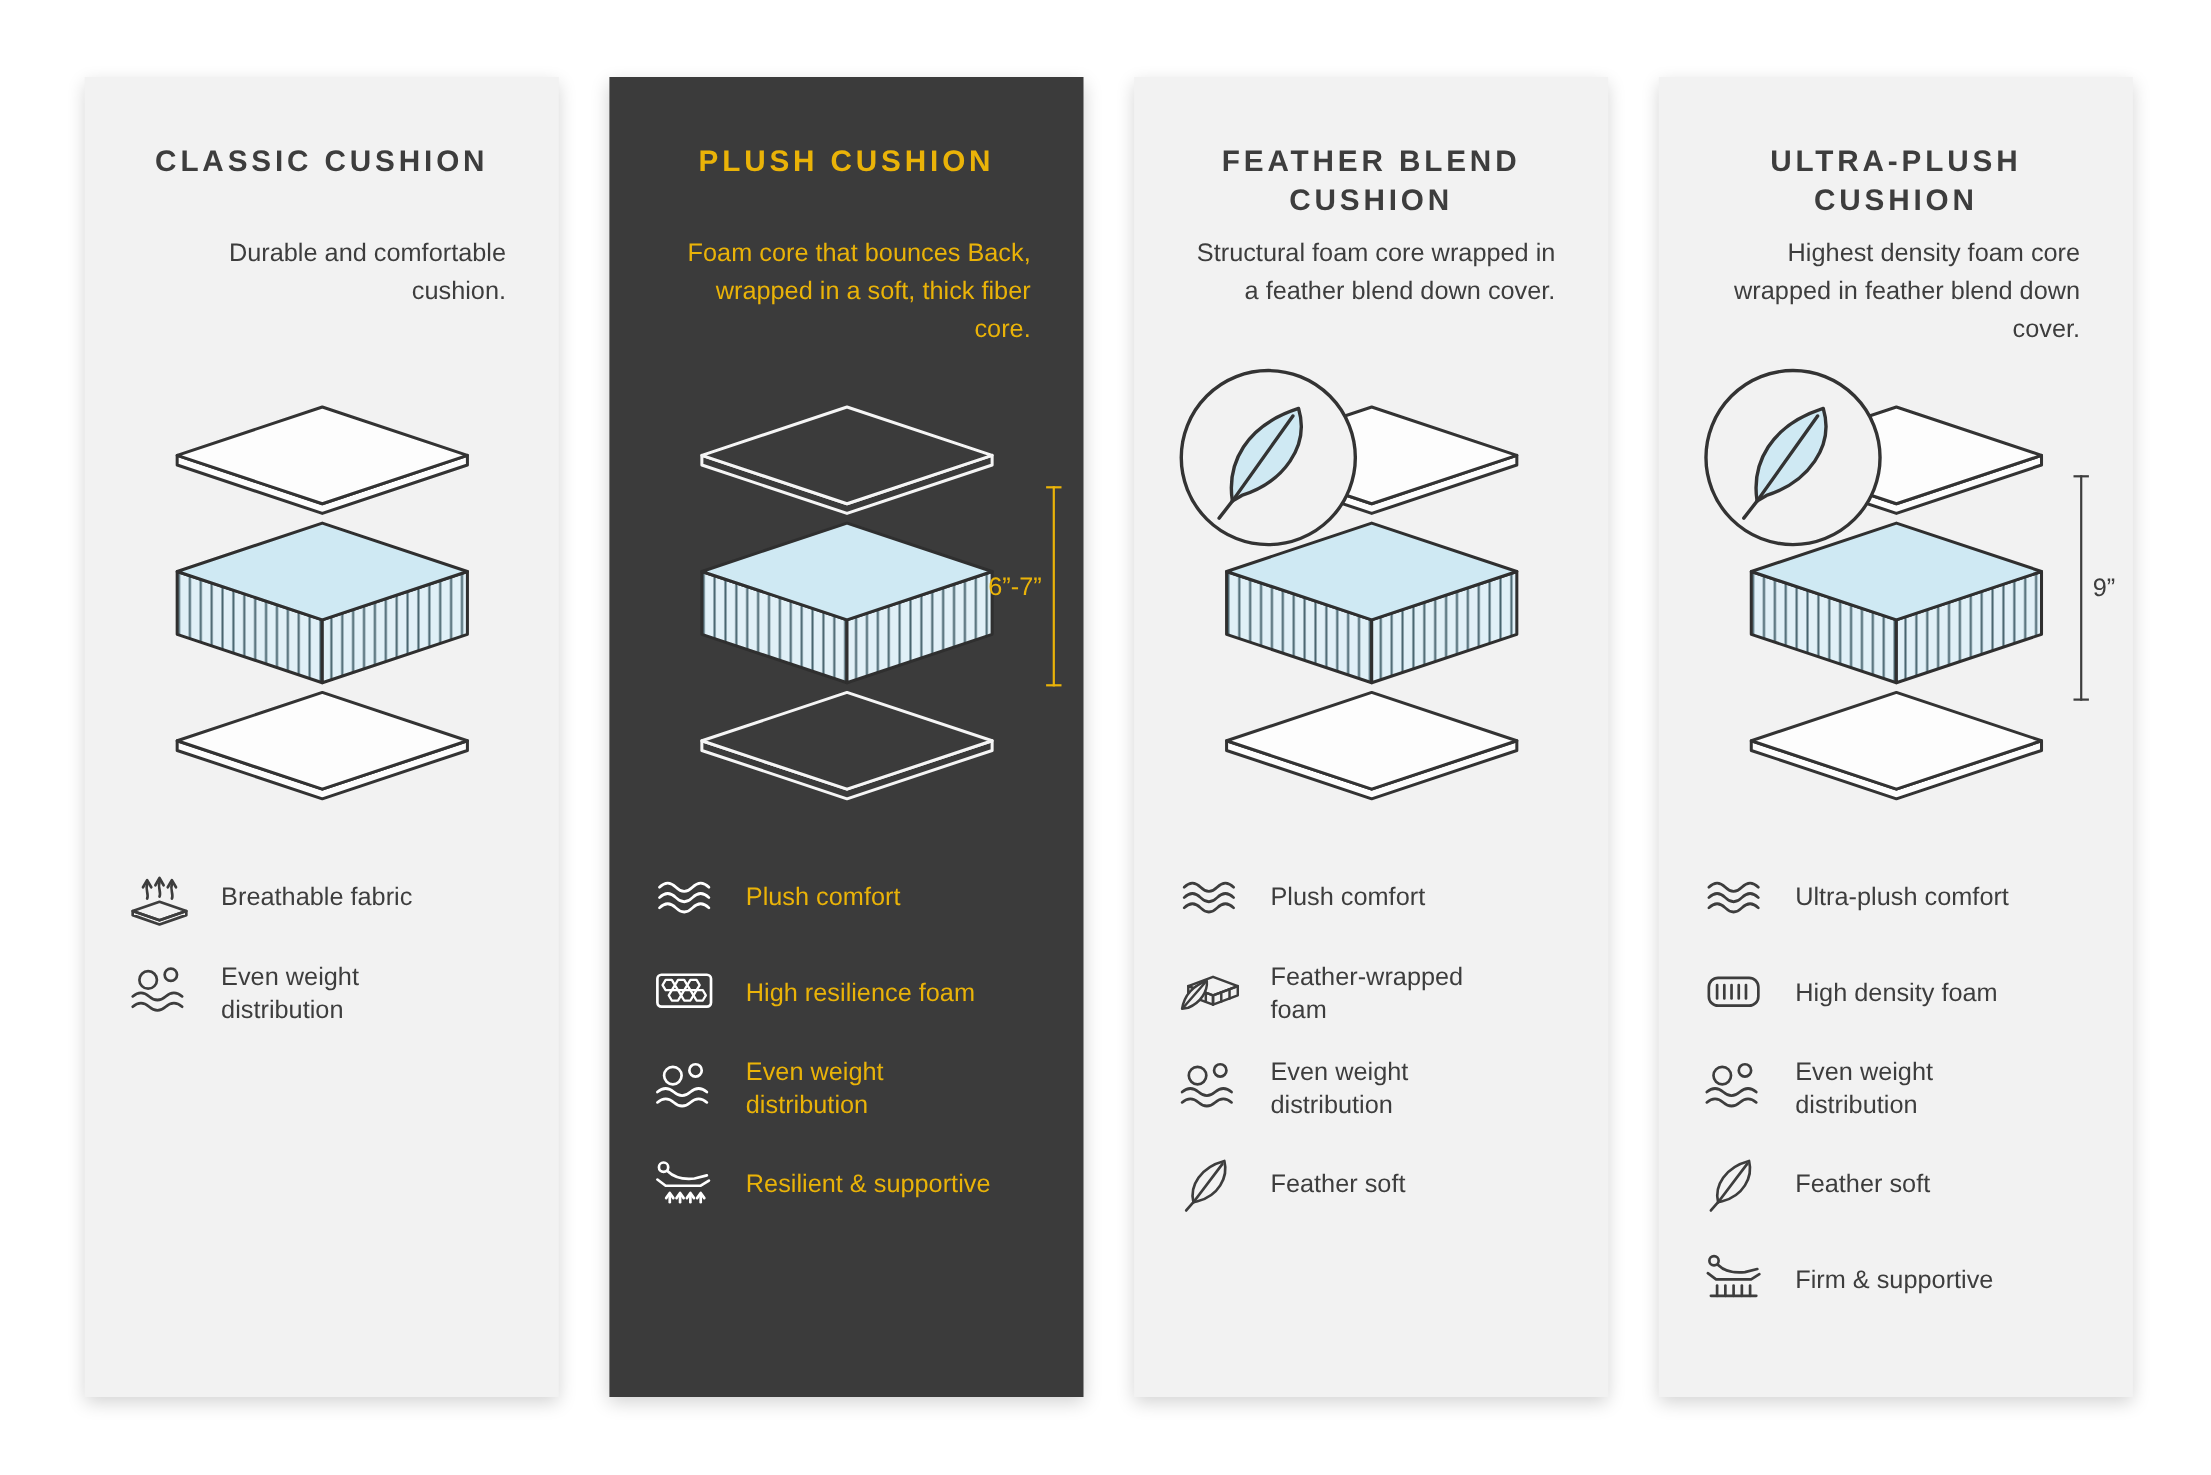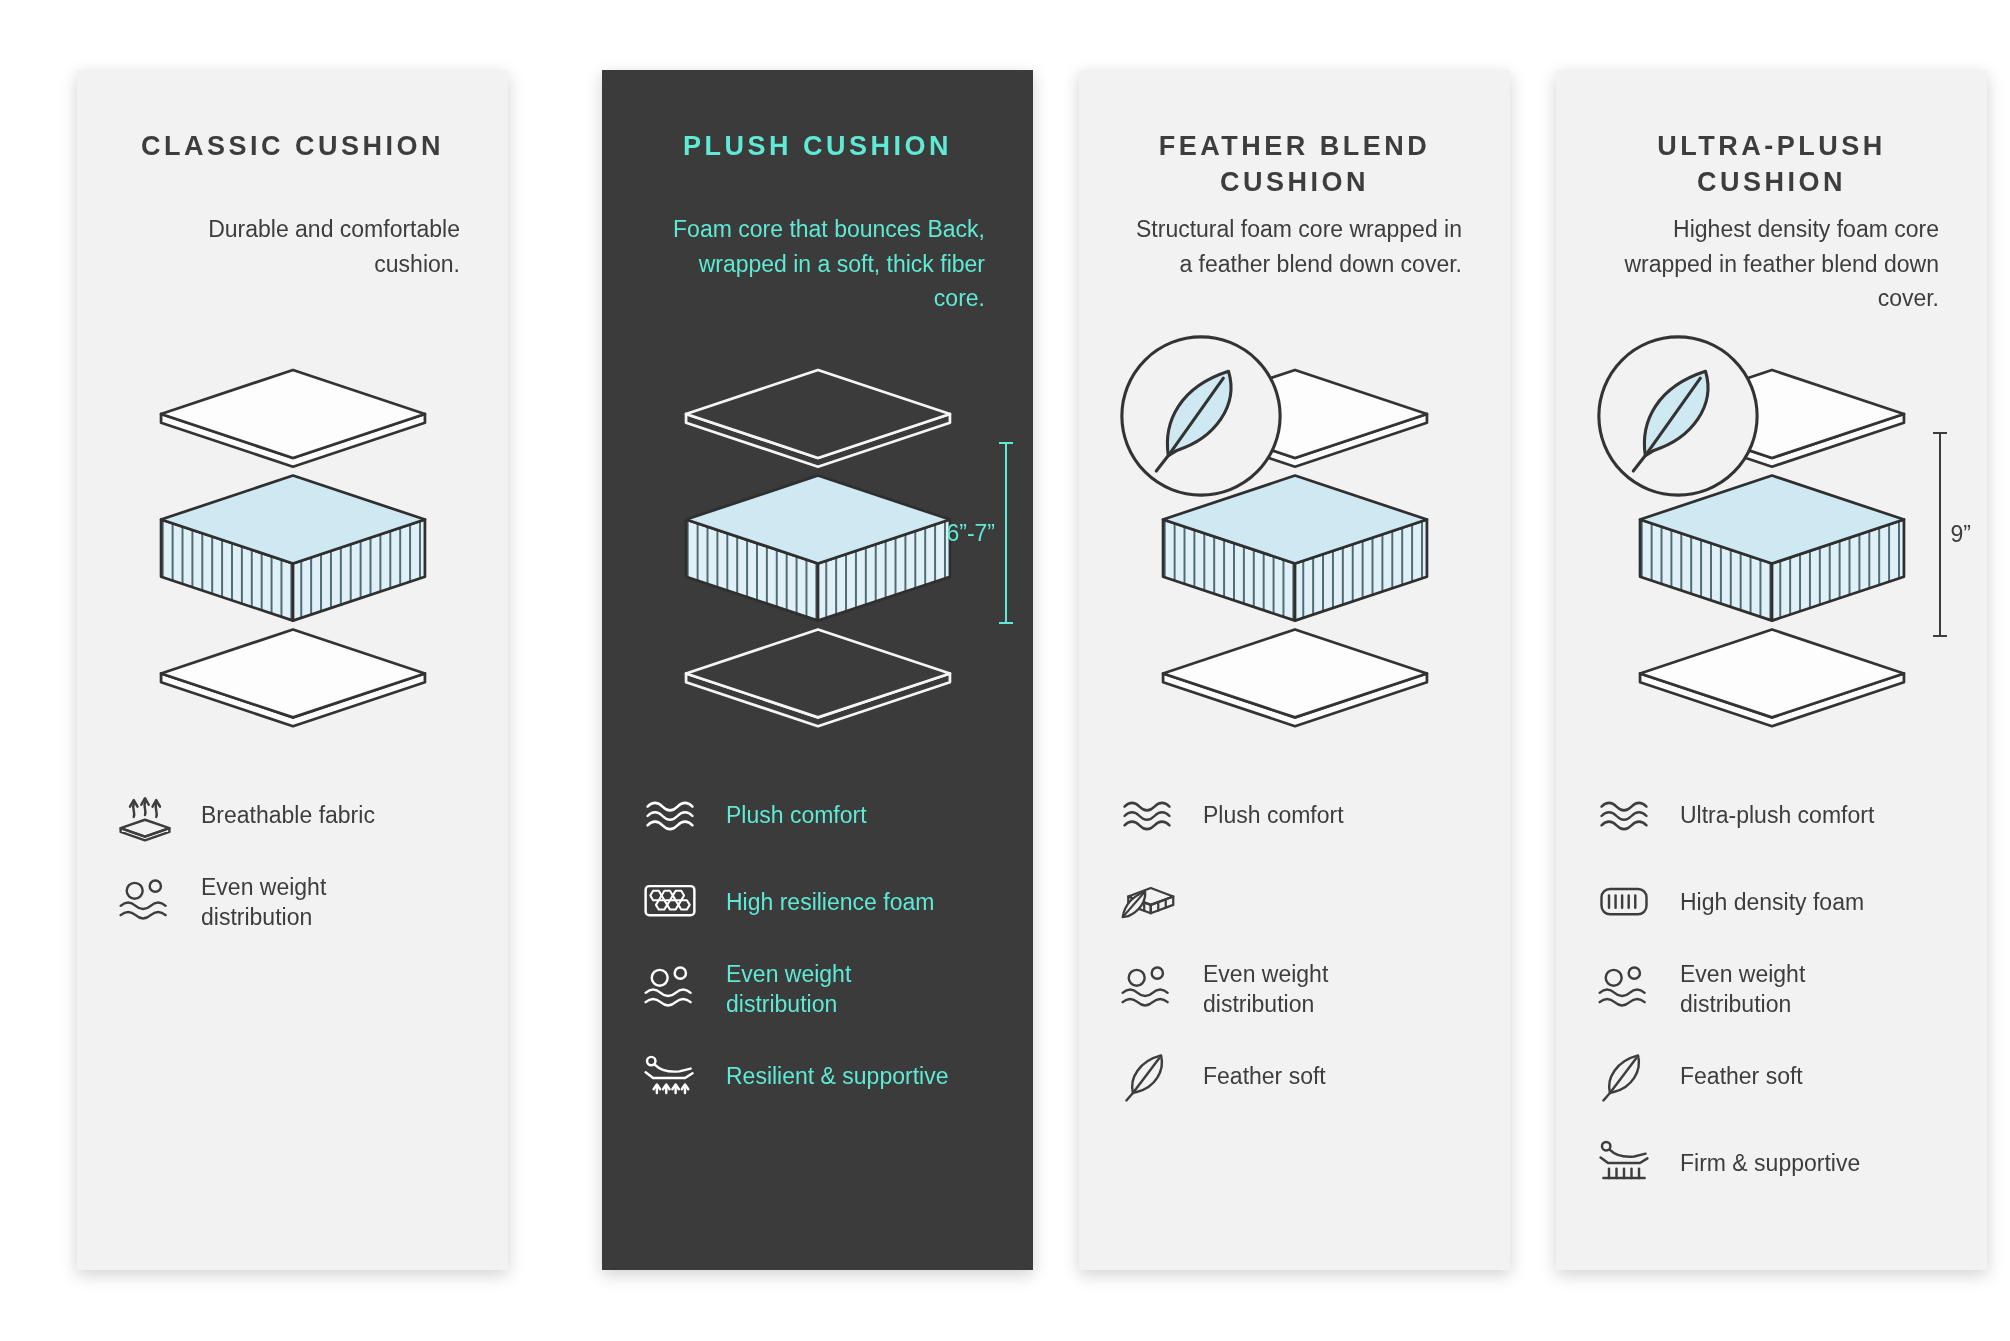--- a/index.html
+++ b/index.html
@@ -10,21 +10,21 @@
 
   .card {
     width:431px; height:1200px;
     background:var(--card-bg);
     box-shadow:0 5px 16px rgba(0,0,0,0.18);
     padding:58px 34px 15px;
     color:#3d3d3d;
     flex:0 0 431px;
   }
   .card.light { --card-bg:#f2f2f2; --sheet-fill:#fdfdfd; --sheet-stroke:#333333; }
-  .card.dark  { --card-bg:#3b3b3b; --sheet-fill:#3b3b3b; --sheet-stroke:#f5f5f5; color:#5eead4;margin-left:48px; }
+  .card.dark  { --card-bg:#3b3b3b; --sheet-fill:#3b3b3b; --sheet-stroke:#f5f5f5; color:#eab308; }
 
   .card-title {
     font-size:27px; font-weight:bold; letter-spacing:3.5px;
     text-align:center; line-height:1.35; height:84px;
   }
   .card-desc {
     font-size:23px; line-height:1.5; text-align:right;
     max-width:335px; margin:0 auto; height:116px;
   }
 
@@ -267,20 +267,21 @@
       <li class="feature">
         <svg class="fi" viewBox="0 0 64 64">
             <use href="#icon-waves"></use>
           </svg>
         <span class="flabel">Plush comfort</span>
       </li>
       <li class="feature">
         <svg class="fi" viewBox="0 0 64 64">
             <use href="#icon-feather-foam"></use>
           </svg>
+        <span class="flabel">Feather-wrapped foam</span>
       </li>
       <li class="feature">
         <svg class="fi" viewBox="0 0 64 64">
             <use href="#icon-even-weight"></use>
           </svg>
         <span class="flabel">Even weight distribution</span>
       </li>
       <li class="feature">
         <svg class="fi" viewBox="0 0 64 64">
             <use href="#icon-feather"></use>

